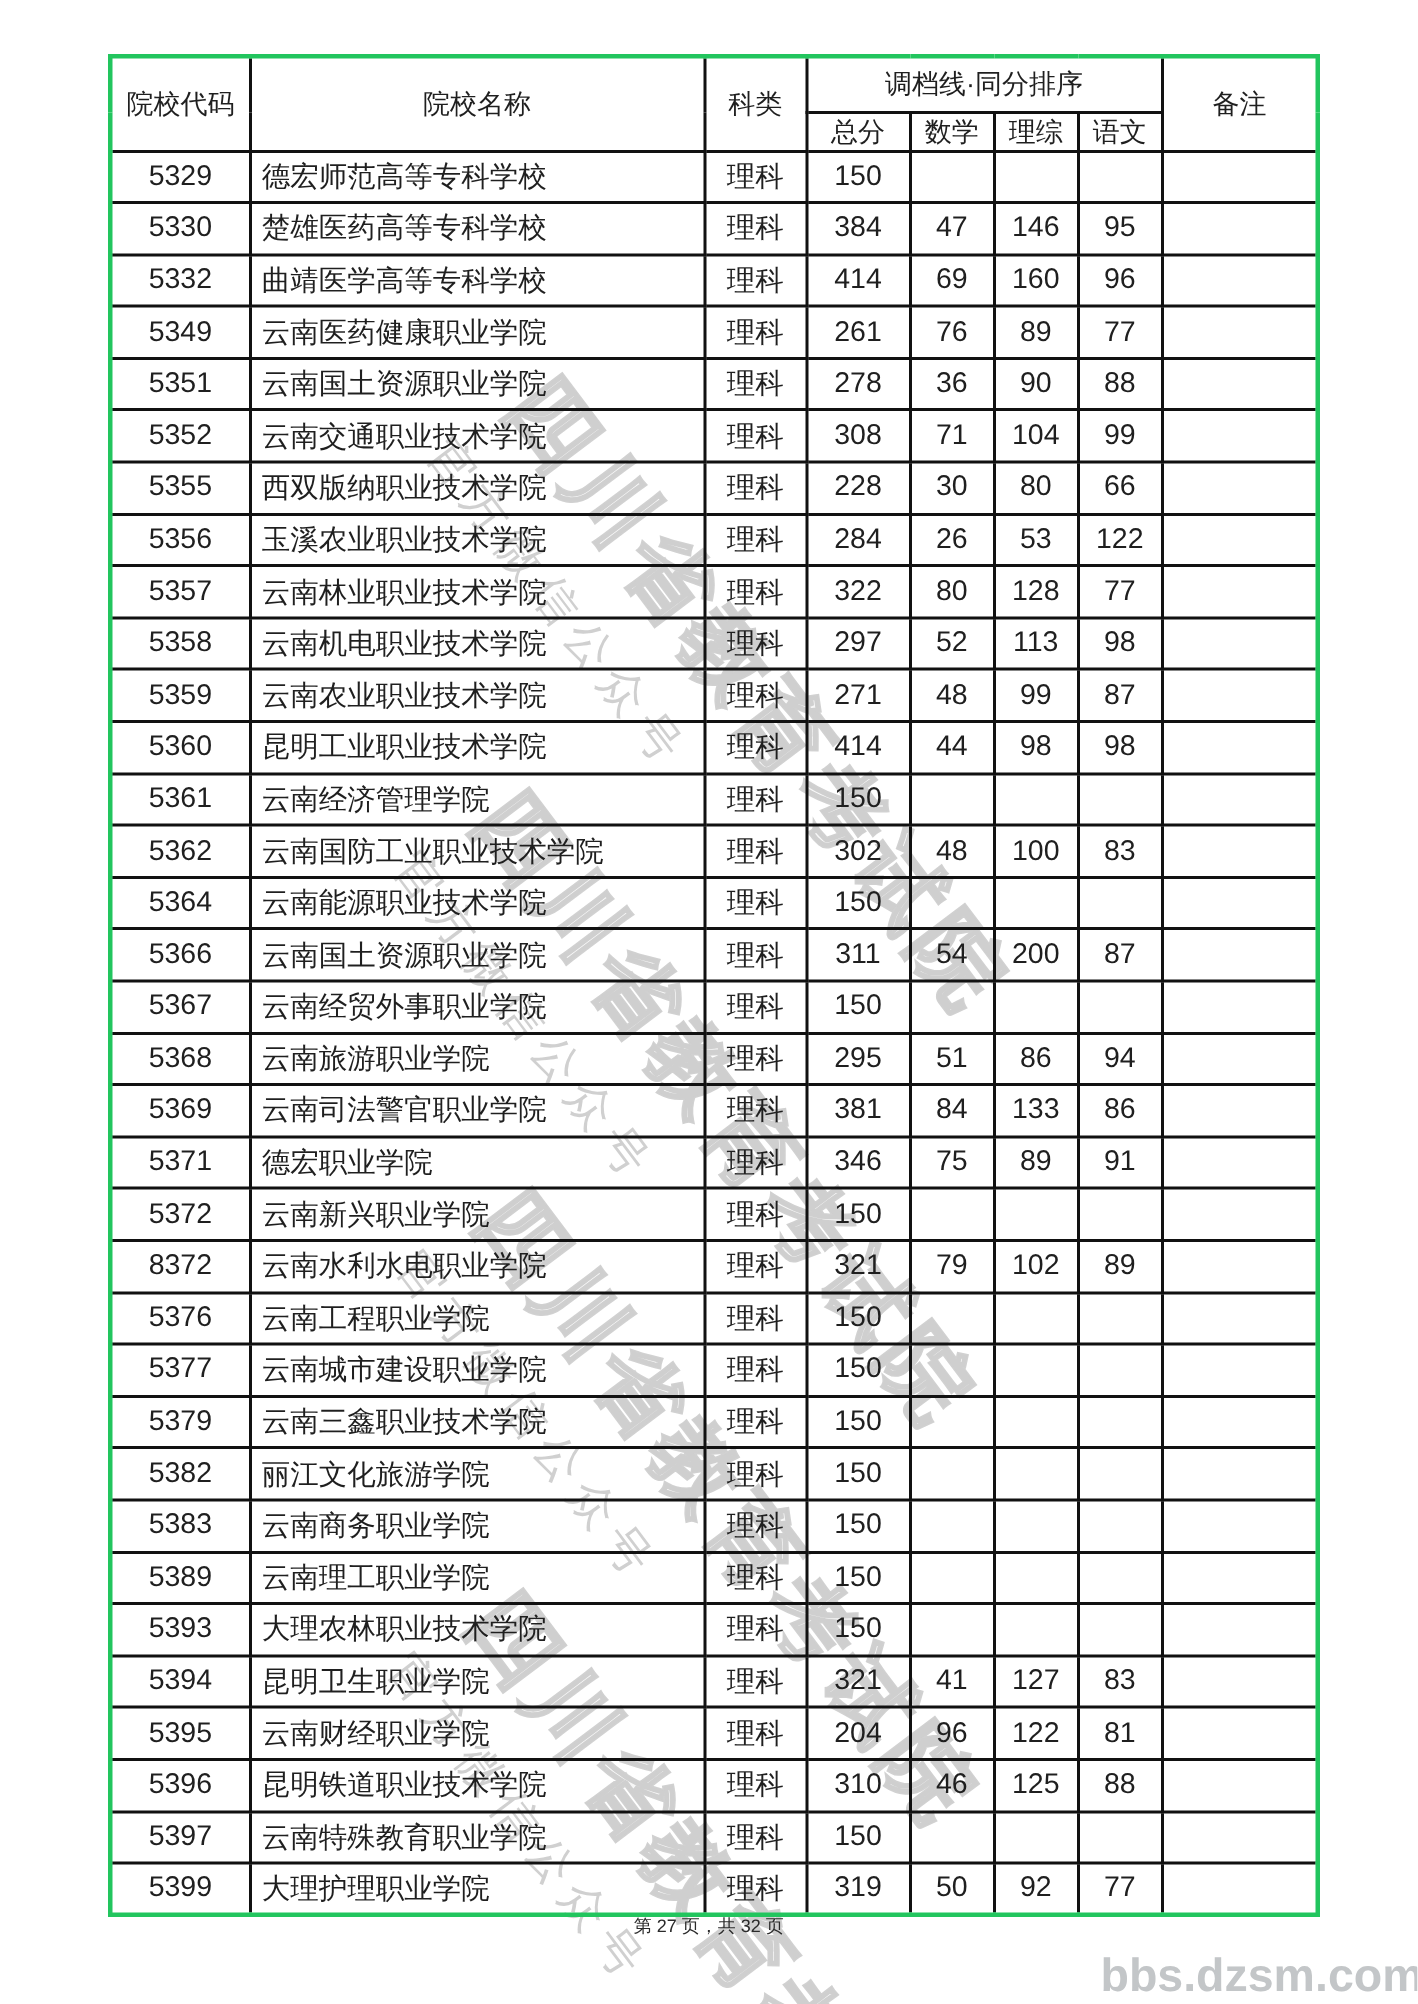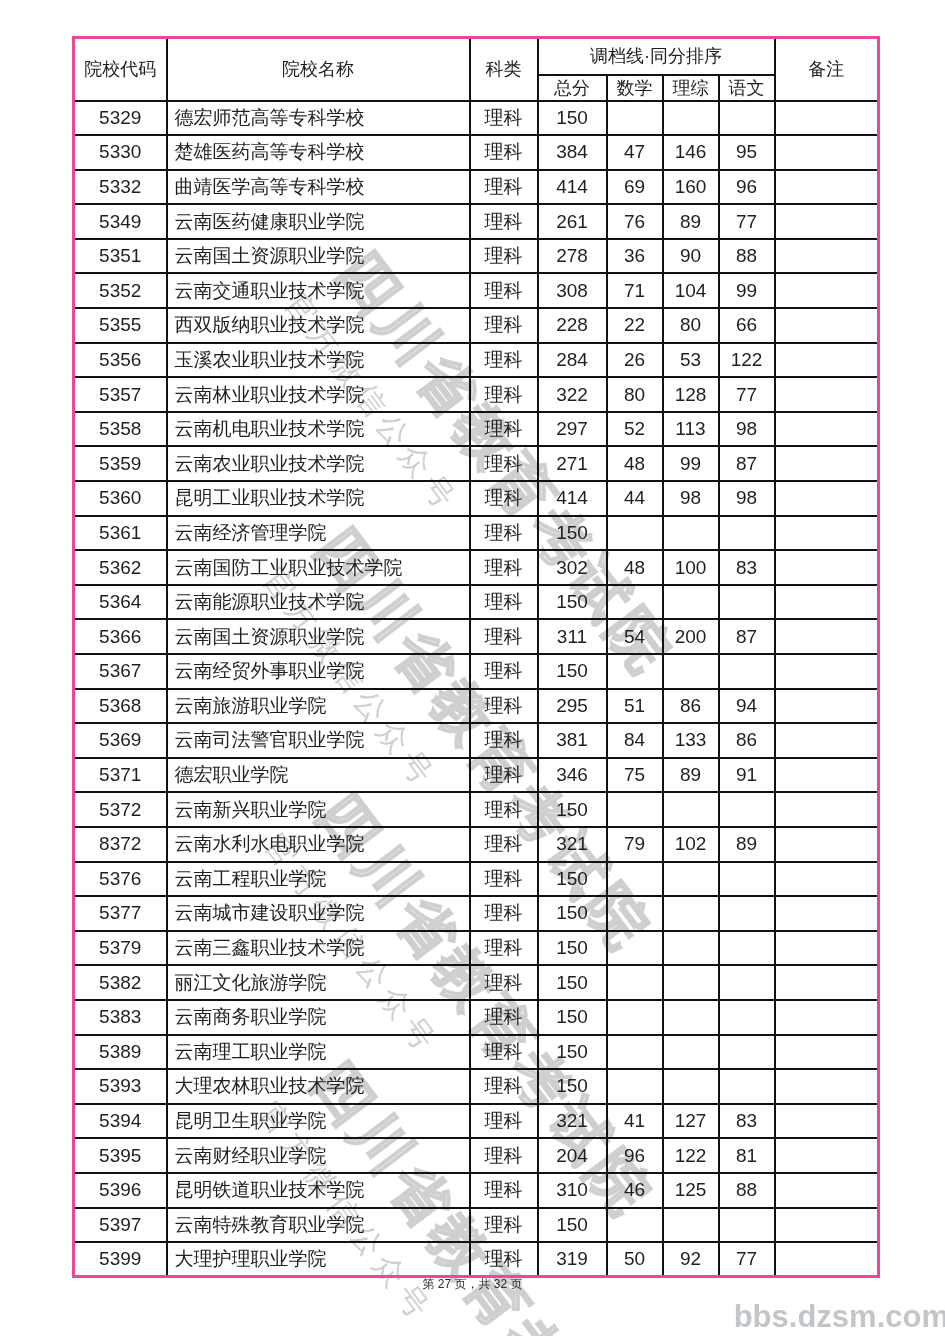--- a/index.html
+++ b/index.html
@@ -49,21 +49,21 @@
 
   
   table.score-table {
     position: absolute;
     left: 72px;
     top: 36px;
     width: 805px;
     border-collapse: collapse;
     table-layout: fixed;
     z-index: 2;
-    border: 3px solid #ec4899;
+    border: 3px solid #22c55e;
   }
   .score-table th, .score-table td {
     border: 2px solid #111111;
     padding: 0;
     color: #1f1f1f;
     text-align: center;
     vertical-align: middle;
     background: transparent;
     overflow: hidden;
     white-space: nowrap;
@@ -216,21 +216,21 @@
     <td>104</td>
     <td>99</td>
     <td></td>
   </tr>
 
   <tr>
     <td>5355</td>
     <td class="name-cell">西双版纳职业技术学院</td>
     <td>理科</td>
     <td>228</td>
-    <td>22</td>
+    <td>30</td>
     <td>80</td>
     <td>66</td>
     <td></td>
   </tr>
 
   <tr>
     <td>5356</td>
     <td class="name-cell">玉溪农业职业技术学院</td>
     <td>理科</td>
     <td>284</td>

